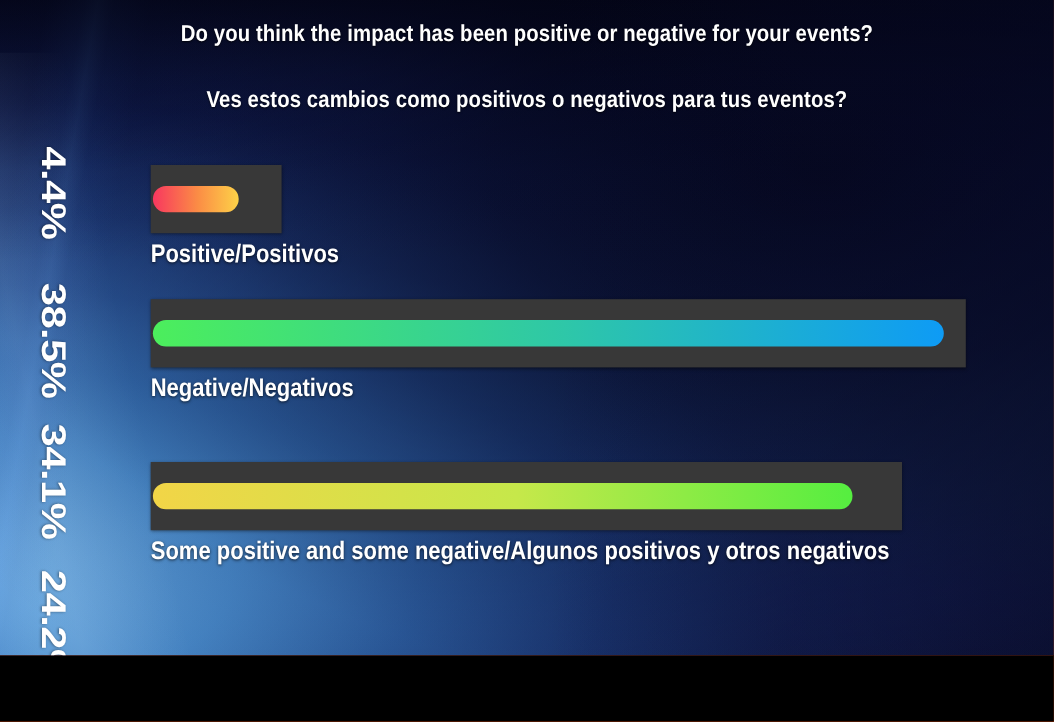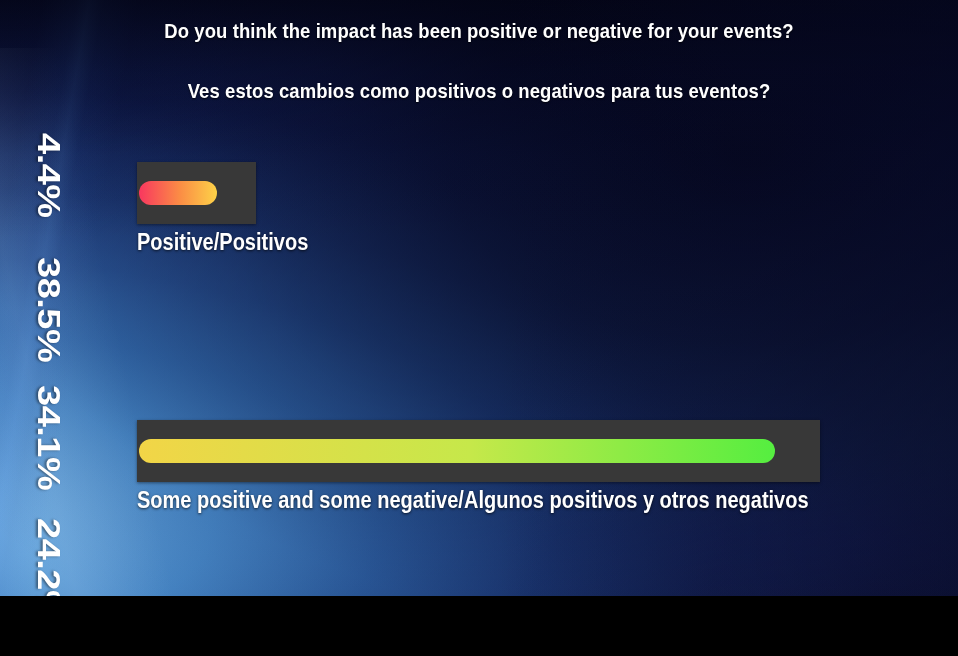--- a/index.html
+++ b/index.html
@@ -201,27 +201,33 @@
     <div class="titles">
       <div class="title-line title-main">Do you think the impact has been positive or negative for your events?</div>
       <div class="title-line title-sub">Ves estos cambios como positivos o negativos para tus eventos?</div>
     </div>
 
     <div class="pct" style="left:64px;  top:133px;">4.4%</div>
     <div class="pct" style="left:64px;  top:257px;">38.5%</div>
     <div class="pct" style="left:64px;  top:385px;">34.1%</div>
     <div class="pct" style="left:64px;  top:518px;">24.2%</div>
 
-    <div class="bar-group" style="top:162px;">
+    <div class="bar-group" style="top:150px;">
       <div class="track" style="width: 119px; background: rgb(56, 56, 56);">
         <div class="fill" style="width: 78px; background: linear-gradient(to right, rgb(248, 55, 95) 0%, rgb(251, 140, 69) 52%, rgb(253, 210, 72) 100%);"></div>
       </div>
       <div class="bar-label">Positive/Positivos</div>
     </div>
 
+    <div class="bar-group" style="top:272px;">
+      <div class="track" style="width: 741px; background: rgb(56, 56, 56);">
+        <div class="fill" style="width: 719px; background: linear-gradient(to right, rgb(76, 238, 92) 0%, rgb(46, 199, 168) 52%, rgb(14, 155, 245) 100%);"></div>
+      </div>
+      <div class="bar-label">Negative/Negativos</div>
+    </div>
 
     <div class="bar-group" style="top:420px;">
       <div class="track" style="width: 683px; background: rgb(56, 56, 56);">
         <div class="fill" style="width: 636px; background: linear-gradient(to right, rgb(242, 213, 71) 0%, rgb(198, 232, 74) 52%, rgb(85, 238, 64) 100%);"></div>
       </div>
       <div class="bar-label">Some positive and some negative/Algunos positivos y otros negativos</div>
     </div>
 
 
   </div>

